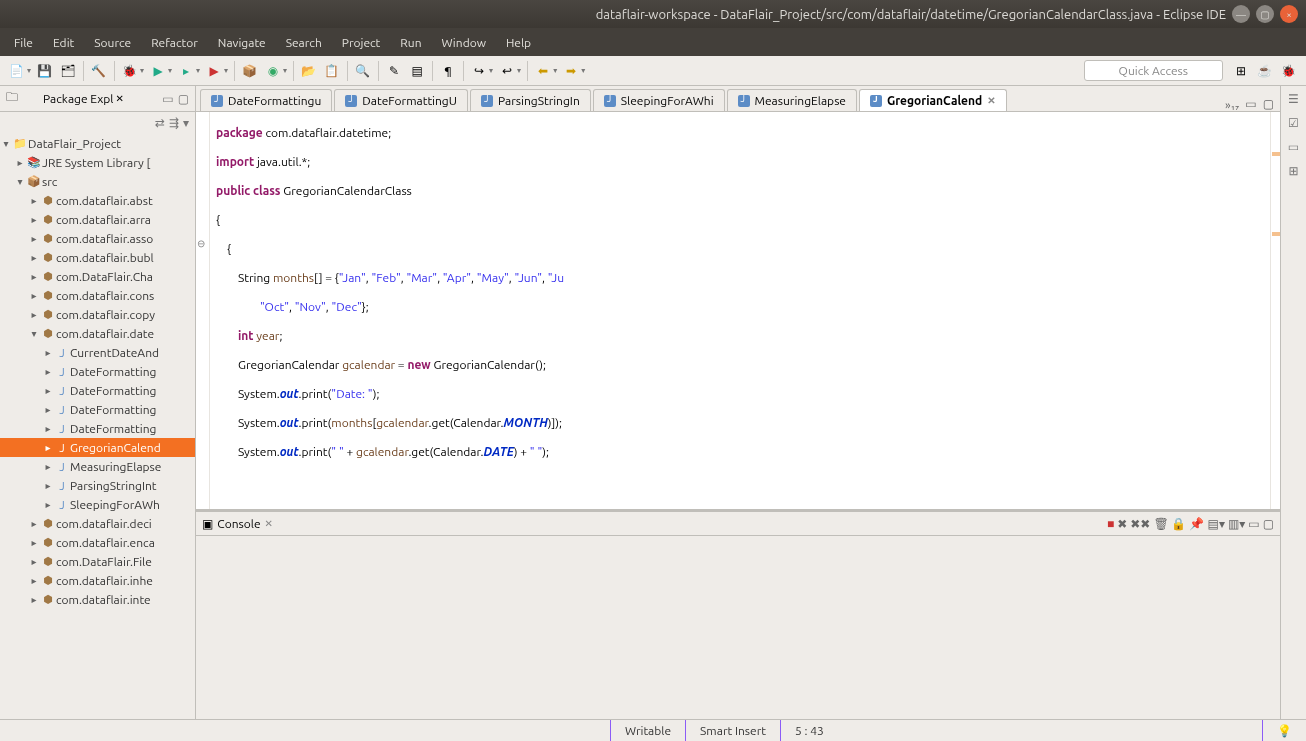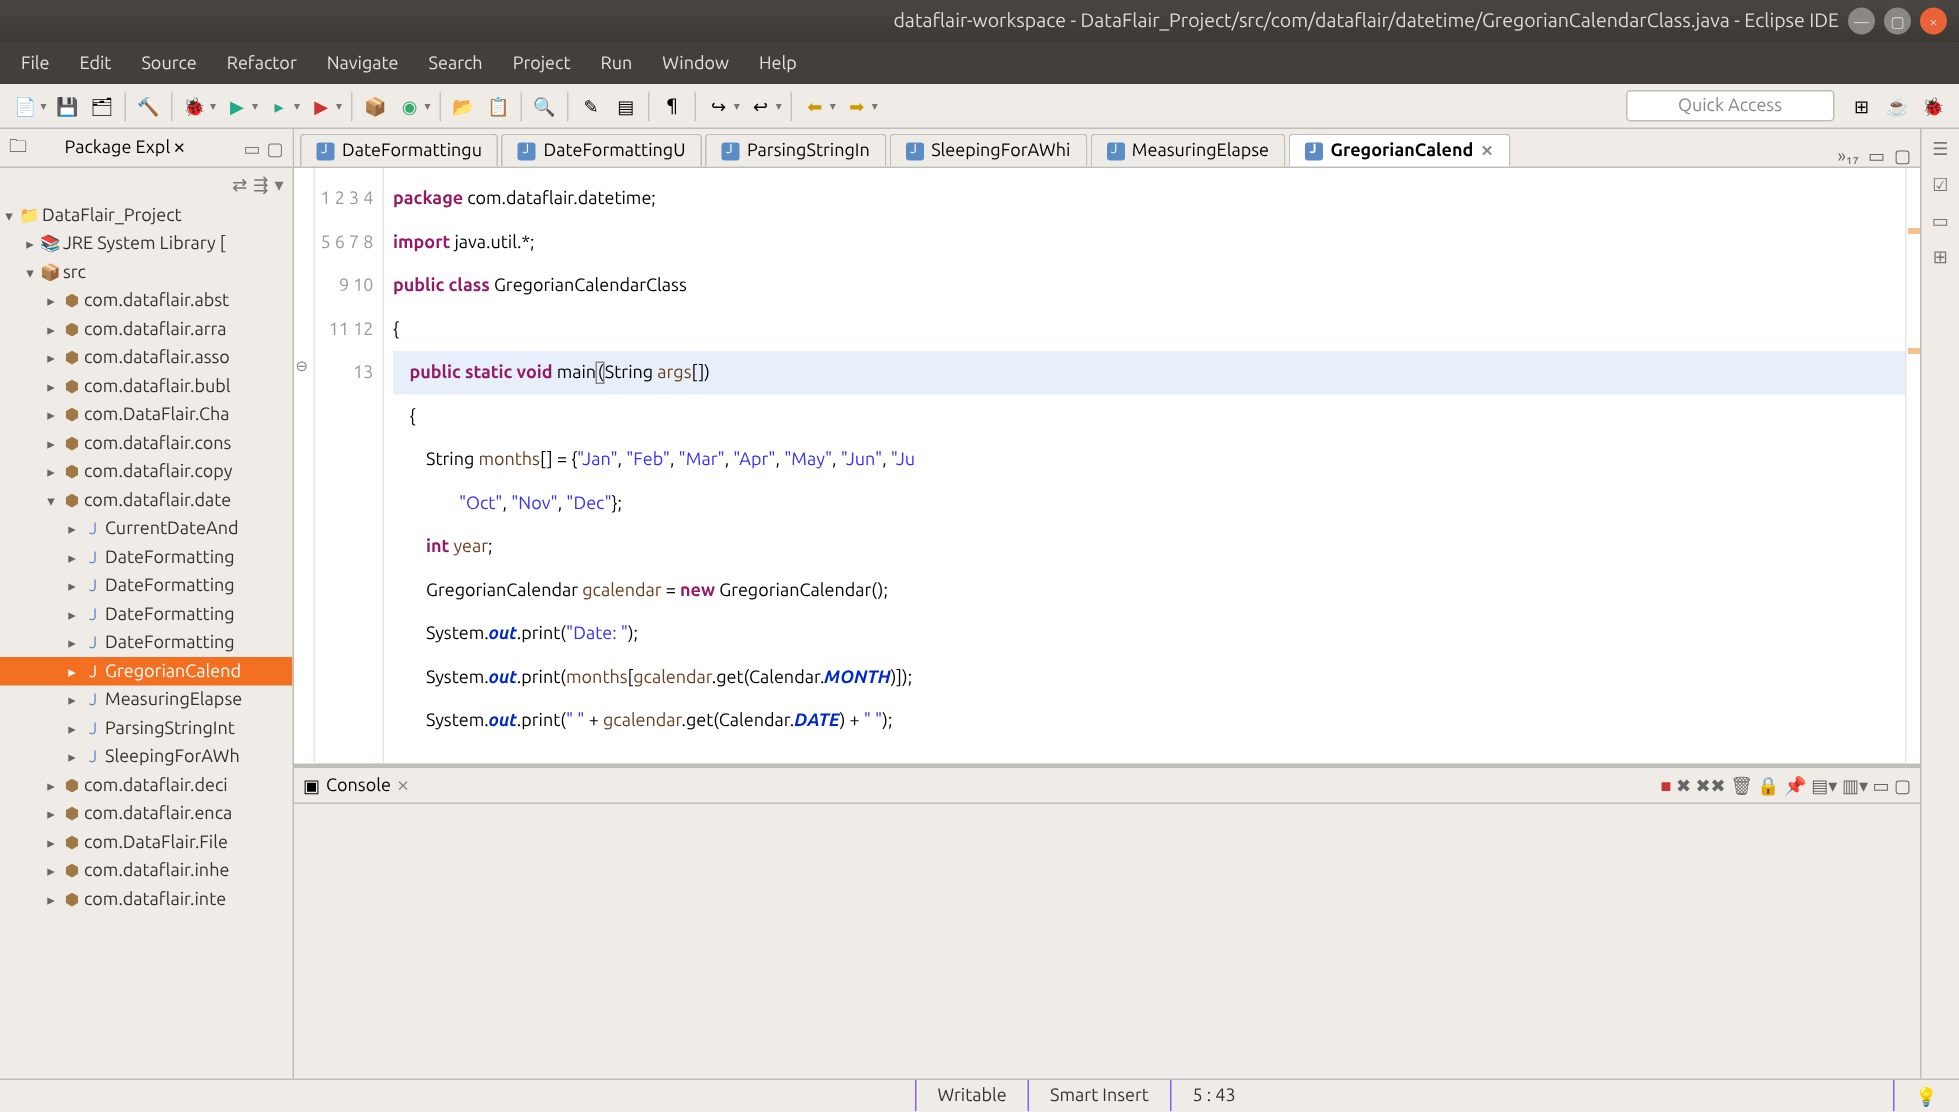--- a/index.html
+++ b/index.html
@@ -309,38 +309,25 @@
         <span>»₁₇</span>
         <span>▭</span>
         <span>▢</span>
       </div>
     </div>
 
     <div class="editor">
       <div class="marks">
         <div class="fold" style="top:126px">⊖</div>
       </div>
-      <div class="gutter"><span>1</span>
-<span>2</span>
-<span>3</span>
-<span>4</span>
-<span>5</span>
-<span>6</span>
-<span>7</span>
-<span>8</span>
-<span>9</span>
-<span>10</span>
-<span>11</span>
-<span>12</span>
-<span>13</span></div>
       <div class="code"><span class="kw">package</span><span> com.dataflair.datetime;</span>
 <span class="kw">import</span><span> java.util.*;</span>
 <span class="kw">public</span> <span class="kw">class</span><span> GregorianCalendarClass</span>
 <span>{</span>
-<span class="cur">    <span class="kw">public</span> <span class="kw">static</span> <span class="kw">void</span><span> main</span><span style="border:1px solid #888">(</span><span>String </span><span class="ident">args</span><span>[])</span></span><span>    {</span>
+<span>    {</span>
 <span>        String </span><span class="ident">months</span><span>[] = {</span><span class="str">"Jan"</span><span>, </span><span class="str">"Feb"</span>, <span class="str">"Mar"</span>, <span class="str">"Apr"</span>, <span class="str">"May"</span>, <span class="str">"Jun"</span>, <span class="str">"Ju</span>
 <span>                </span><span class="str">"Oct"</span>, <span class="str">"Nov"</span>, <span class="str">"Dec"</span><span>};</span>
         <span class="kw">int</span> <span class="ident">year</span>;
 <span>        GregorianCalendar </span><span class="ident">gcalendar</span><span> = </span><span class="kw">new</span><span> GregorianCalendar();</span>
 <span>        System.</span><span class="fldb">out</span><span>.print(</span><span class="str">"Date: "</span><span>);</span>
 <span>        System.</span><span class="fldb">out</span><span>.print(</span><span class="ident">months</span><span>[</span><span class="ident">gcalendar</span><span>.get(Calendar.</span><span class="fldb">MONTH</span><span>)]);</span>
 <span>        System.</span><span class="fldb">out</span><span>.print(</span><span class="str">" "</span><span> + </span><span class="ident">gcalendar</span><span>.get(Calendar.</span><span class="fldb">DATE</span><span>) + </span><span class="str">" "</span><span>);</span></div>
       <div class="hl-strip">
           <div class="m" style="top:40px"></div>
           <div class="m" style="top:120px"></div>

